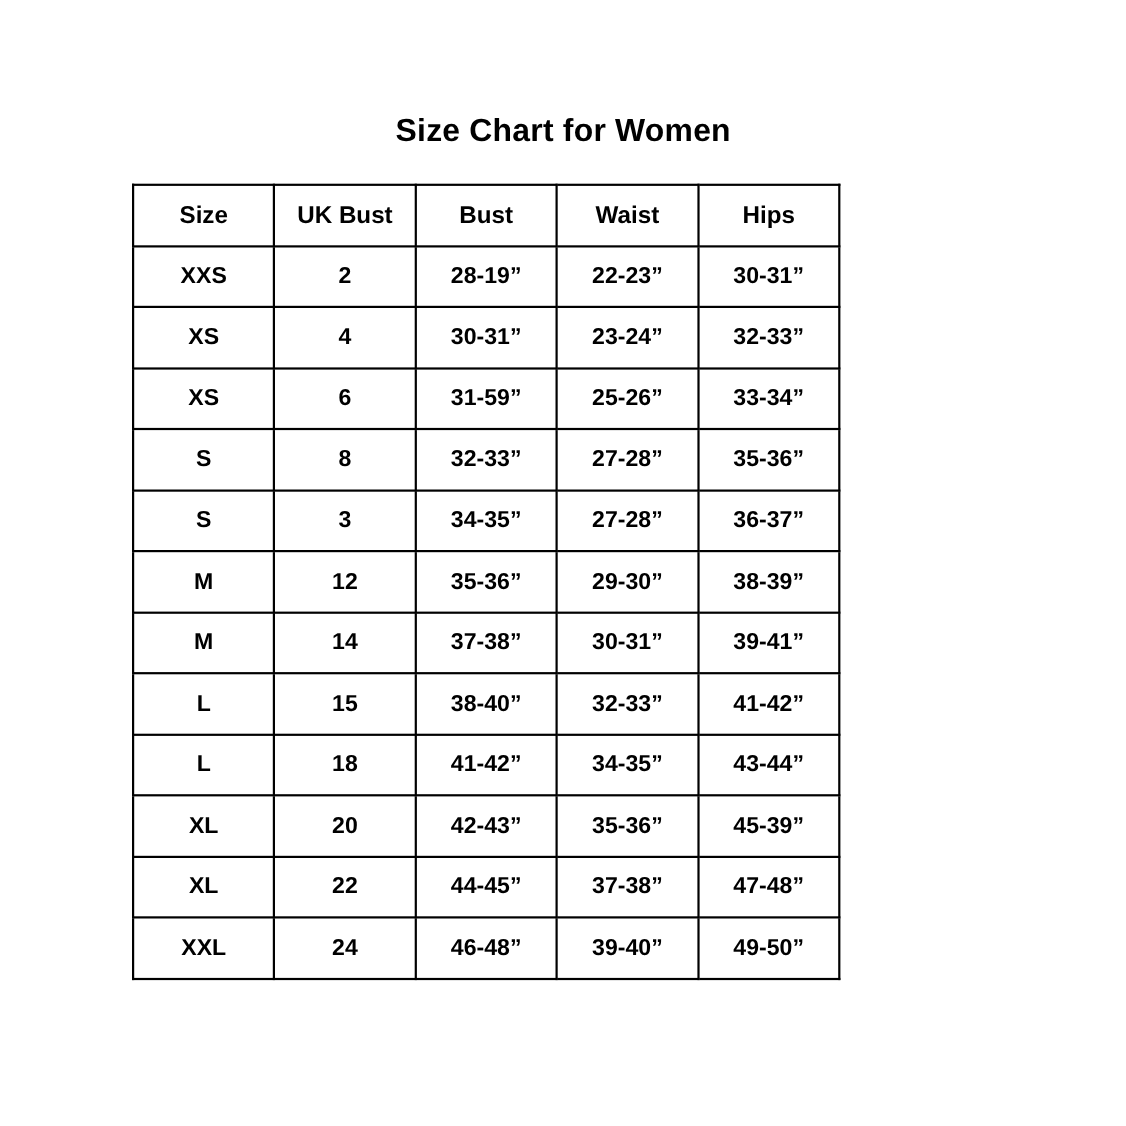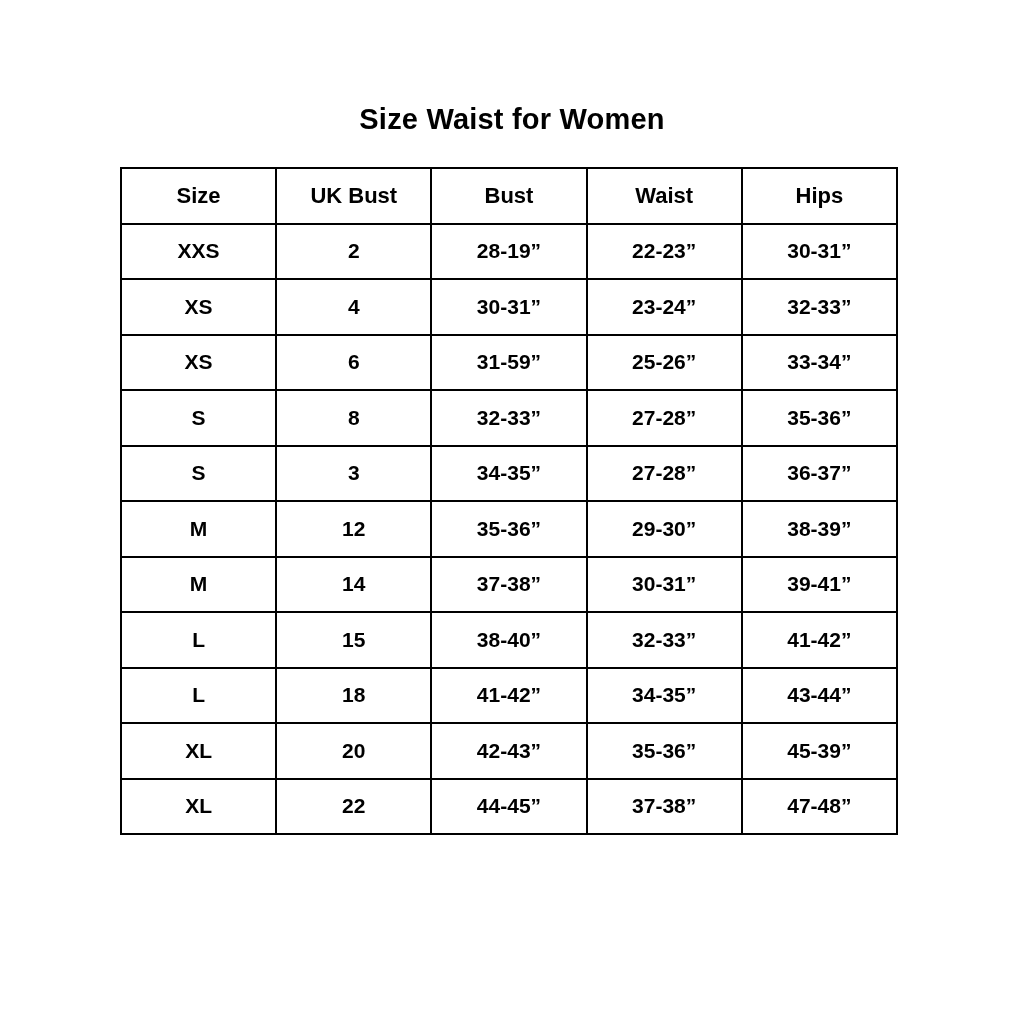--- a/index.html
+++ b/index.html
@@ -23,21 +23,21 @@
     width: 100%;
     text-align: center;
     font-size: 29px;
     font-weight: bold;
     letter-spacing: 0.2px;
   }
   table.size-chart {
     position: absolute;
     top: 167px;
     left: 120px;
-    width: 778px;
+    width: 644px;
     border-collapse: collapse;
     table-layout: fixed;
     border-radius: 32px;
   }
   table.size-chart th,
   table.size-chart td {
     border: 2.5px solid #000000;
     height: 53.5px;
     text-align: center;
     vertical-align: middle;
@@ -47,21 +47,21 @@
     background: #ffffff;
   }
   table.size-chart th {
     font-size: 22px;
   }
 </style>
 </head>
 <body>
 
 <div class="page">
-  <div class="title">Size Waist for Women</div>
+  <div class="title">Size Chart for Women</div>
 
   <table class="size-chart">
     <thead>
       <tr>
           <th>Size</th>
           <th>UK Bust</th>
           <th>Bust</th>
           <th>Waist</th>
           <th>Hips</th>
         </tr>
@@ -137,15 +137,22 @@
           <td>35-36”</td>
           <td>45-39”</td>
         </tr>
         <tr>
           <td>XL</td>
           <td>22</td>
           <td>44-45”</td>
           <td>37-38”</td>
           <td>47-48”</td>
         </tr>
+        <tr>
+          <td>XXL</td>
+          <td>24</td>
+          <td>46-48”</td>
+          <td>39-40”</td>
+          <td>49-50”</td>
+        </tr>
       </tbody>
   </table>
 </div>
 
 </body></html>

